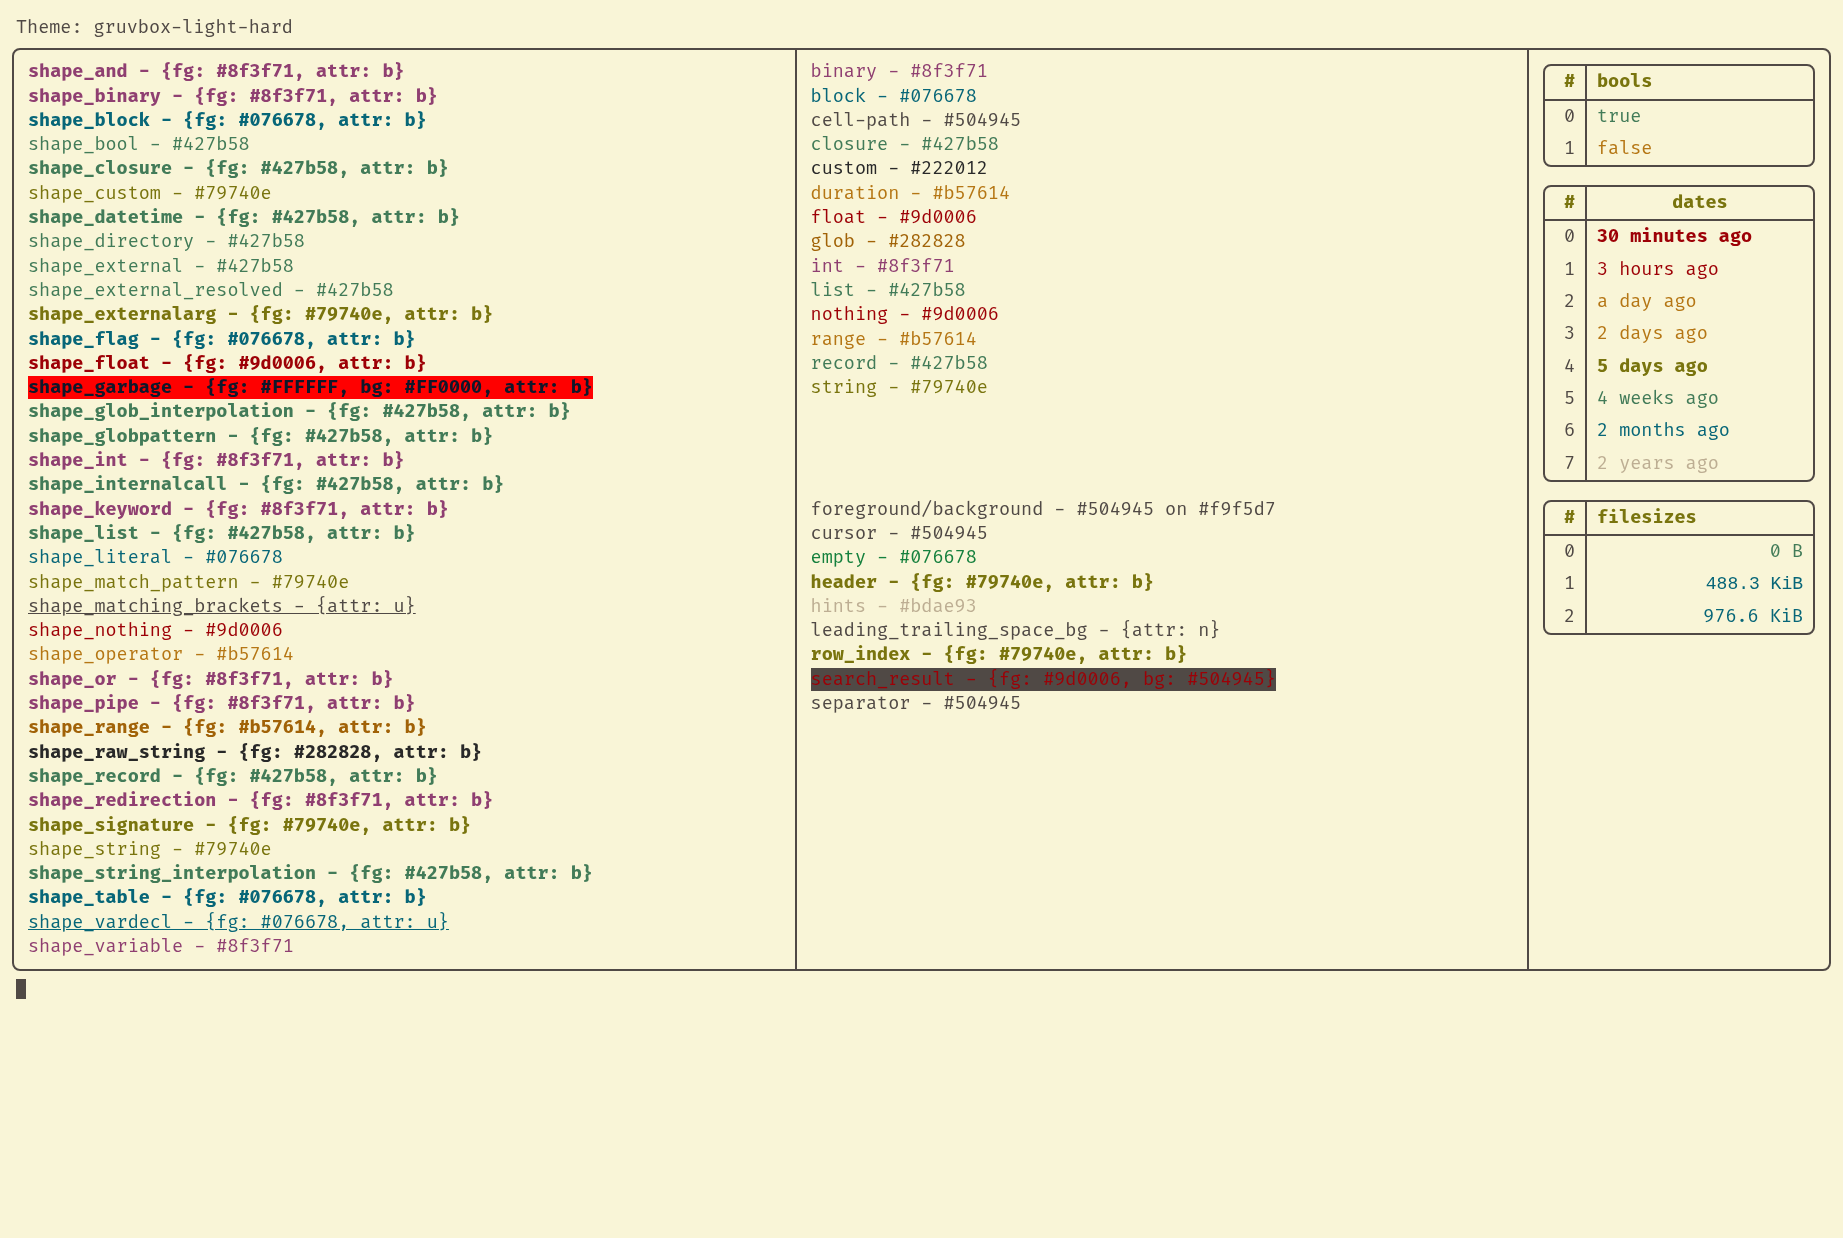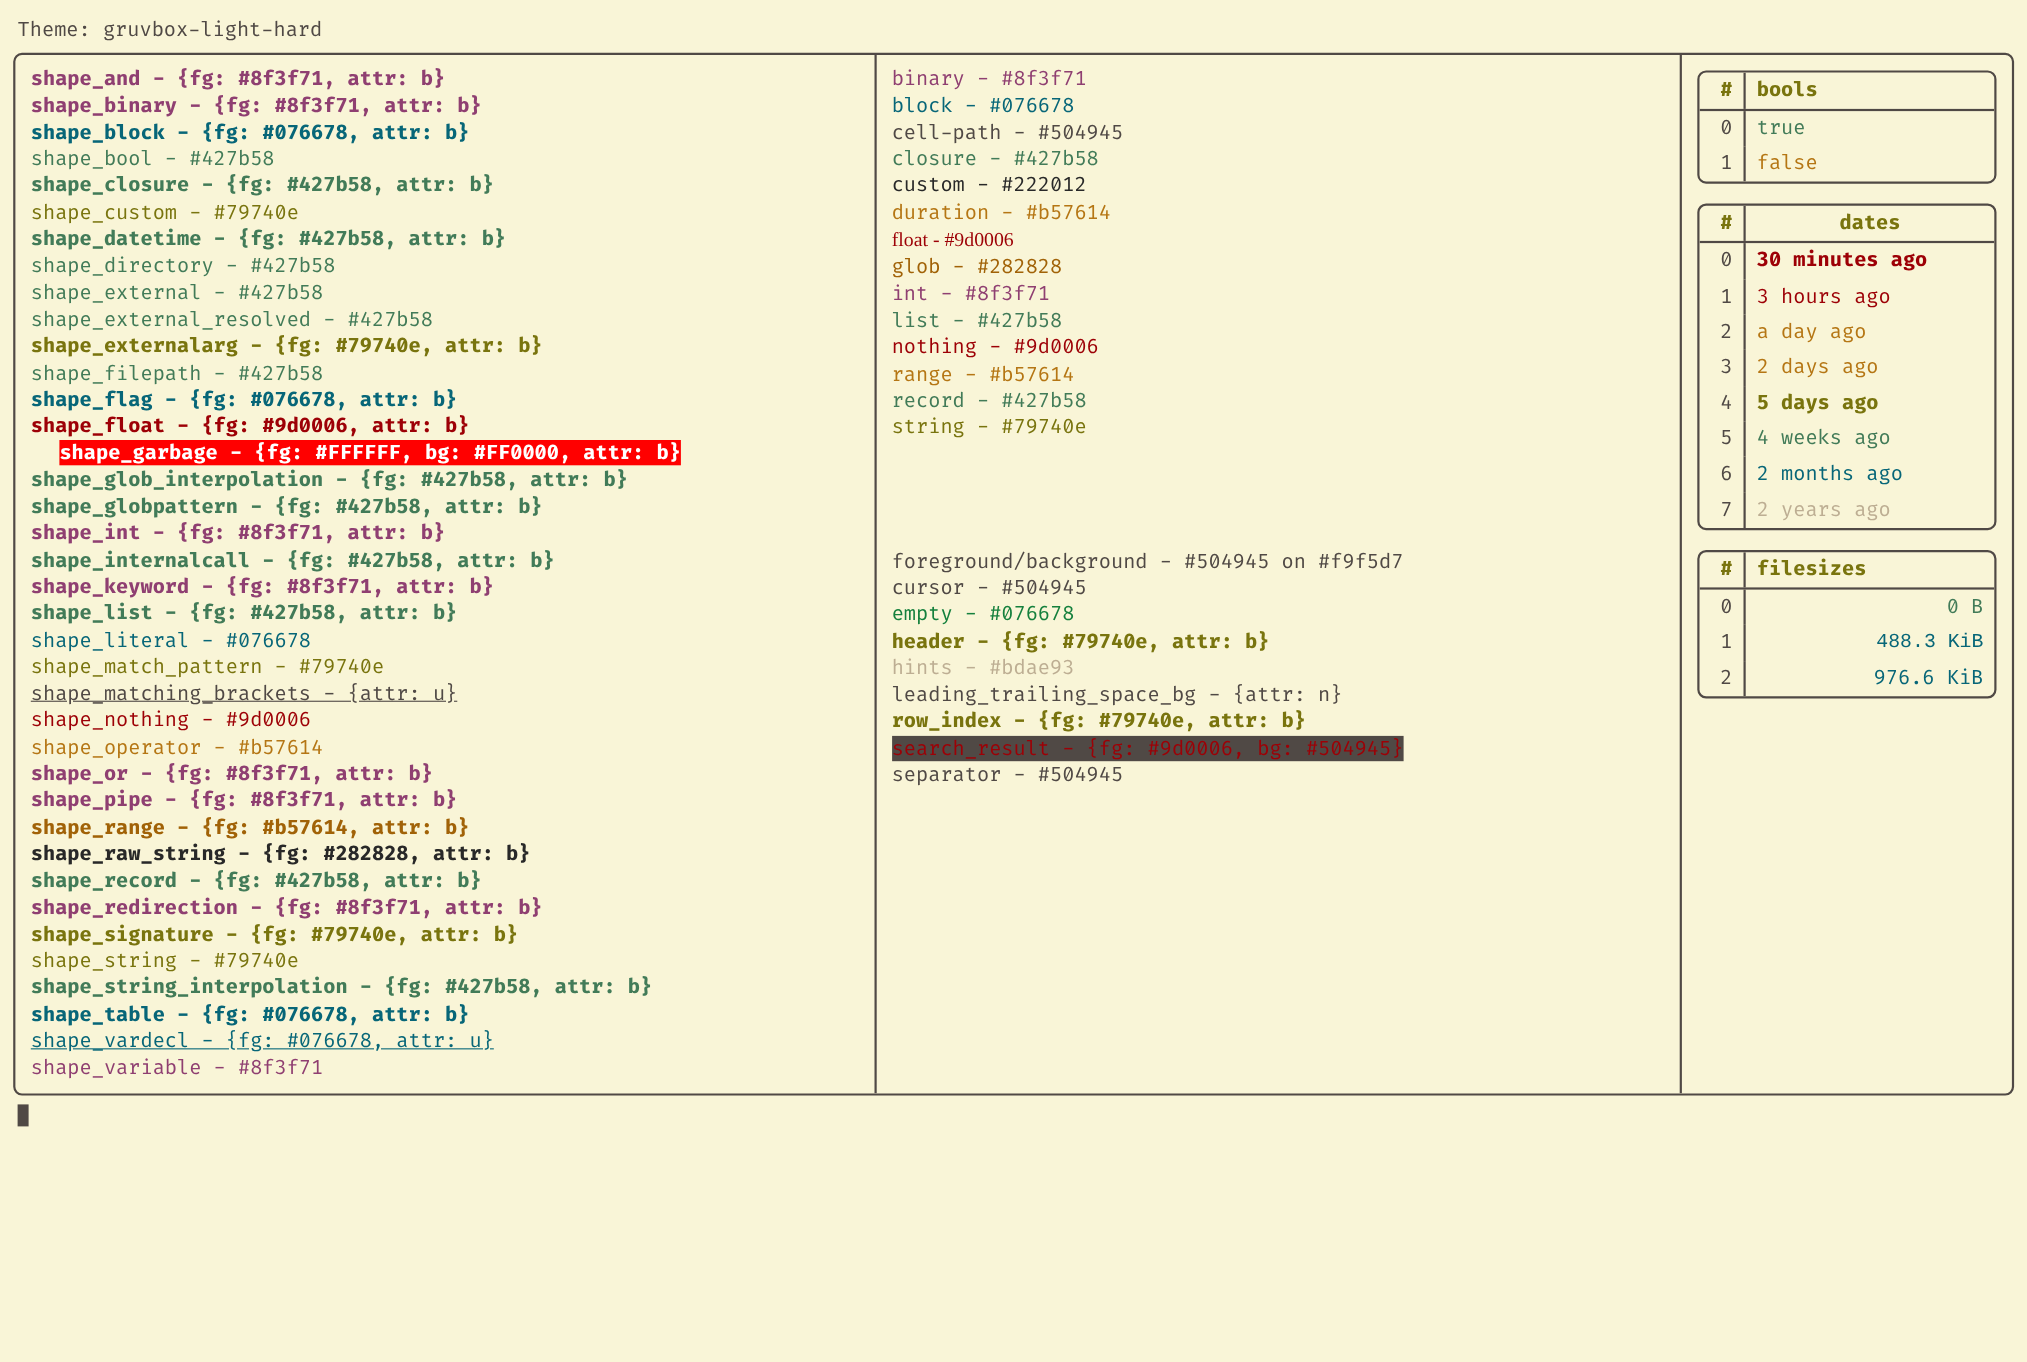--- a/index.html
+++ b/index.html
@@ -112,24 +112,23 @@
       <span class="line"><span class=" b" style="color:#8f3f71;">shape_binary - {fg: #8f3f71, attr: b}</span></span>
       <span class="line"><span class=" b" style="color:#076678;">shape_block - {fg: #076678, attr: b}</span></span>
       <span class="line"><span class="" style="color:#427b58;">shape_bool - #427b58</span></span>
       <span class="line"><span class=" b" style="color:#427b58;">shape_closure - {fg: #427b58, attr: b}</span></span>
       <span class="line"><span class="" style="color:#79740e;">shape_custom - #79740e</span></span>
       <span class="line"><span class=" b" style="color:#427b58;">shape_datetime - {fg: #427b58, attr: b}</span></span>
       <span class="line"><span class="" style="color:#427b58;">shape_directory - #427b58</span></span>
       <span class="line"><span class="" style="color:#427b58;">shape_external - #427b58</span></span>
       <span class="line"><span class="" style="color:#427b58;">shape_external_resolved - #427b58</span></span>
       <span class="line"><span class=" b" style="color:#79740e;">shape_externalarg - {fg: #79740e, attr: b}</span></span>
-      <span class="line"><span class="" style="color:#427b58;">shape_filepath - #427b58</span></span>
       <span class="line"><span class=" b" style="color:#076678;">shape_flag - {fg: #076678, attr: b}</span></span>
       <span class="line"><span class=" b" style="color:#9d0006;">shape_float - {fg: #9d0006, attr: b}</span></span>
-      <span class="line"><span class="b garbage" style="color:#ffffff;background:#FF0000;margin-left:26px;">shape_garbage - {fg: #FFFFFF, bg: #FF0000, attr: b}</span></span>
+      <span class="line"><span class="b garbage" style="color:#0f172a;background:#FF0000;">shape_garbage - {fg: #FFFFFF, bg: #FF0000, attr: b}</span></span>
       <span class="line"><span class=" b" style="color:#427b58;">shape_glob_interpolation - {fg: #427b58, attr: b}</span></span>
       <span class="line"><span class=" b" style="color:#427b58;">shape_globpattern - {fg: #427b58, attr: b}</span></span>
       <span class="line"><span class=" b" style="color:#8f3f71;">shape_int - {fg: #8f3f71, attr: b}</span></span>
       <span class="line"><span class=" b" style="color:#427b58;">shape_internalcall - {fg: #427b58, attr: b}</span></span>
       <span class="line"><span class=" b" style="color:#8f3f71;">shape_keyword - {fg: #8f3f71, attr: b}</span></span>
       <span class="line"><span class=" b" style="color:#427b58;">shape_list - {fg: #427b58, attr: b}</span></span>
       <span class="line"><span class="" style="color:#076678;">shape_literal - #076678</span></span>
       <span class="line"><span class="" style="color:#79740e;">shape_match_pattern - #79740e</span></span>
       <span class="line"><span class=" u" style="color:#504945;">shape_matching_brackets - {attr: u}</span></span>
       <span class="line"><span class="" style="color:#9d0006;">shape_nothing - #9d0006</span></span>
@@ -148,21 +147,21 @@
       <span class="line"><span class="" style="color:#8f3f71;">shape_variable - #8f3f71</span></span>
     </div>
   <div class="col-types">
     <div id="types-list">
         <span class="line"><span class="" style="color:#8f3f71;">binary - #8f3f71</span></span>
         <span class="line"><span class="" style="color:#076678;">block - #076678</span></span>
         <span class="line"><span class="" style="color:#504945;">cell-path - #504945</span></span>
         <span class="line"><span class="" style="color:#427b58;">closure - #427b58</span></span>
         <span class="line"><span class="" style="color:#282828;">custom - #222012</span></span>
         <span class="line"><span class="" style="color:#b57614;">duration - #b57614</span></span>
-        <span class="line"><span class="" style="color:#9d0006;font-family:Liberation Serif, serif;">float - #9d0006</span></span>
+        <span class="line"><span class="" style="color:#9d0006;">float - #9d0006</span></span>
         <span class="line"><span class="" style="color:#a16207;">glob - #282828</span></span>
         <span class="line"><span class="" style="color:#8f3f71;">int - #8f3f71</span></span>
         <span class="line"><span class="" style="color:#427b58;">list - #427b58</span></span>
         <span class="line"><span class="" style="color:#9d0006;">nothing - #9d0006</span></span>
         <span class="line"><span class="" style="color:#b57614;">range - #b57614</span></span>
         <span class="line"><span class="" style="color:#427b58;">record - #427b58</span></span>
         <span class="line"><span class="" style="color:#79740e;">string - #79740e</span></span>
       </div>
     <div class="spacer"></div>
     <div class="spacer"></div>

